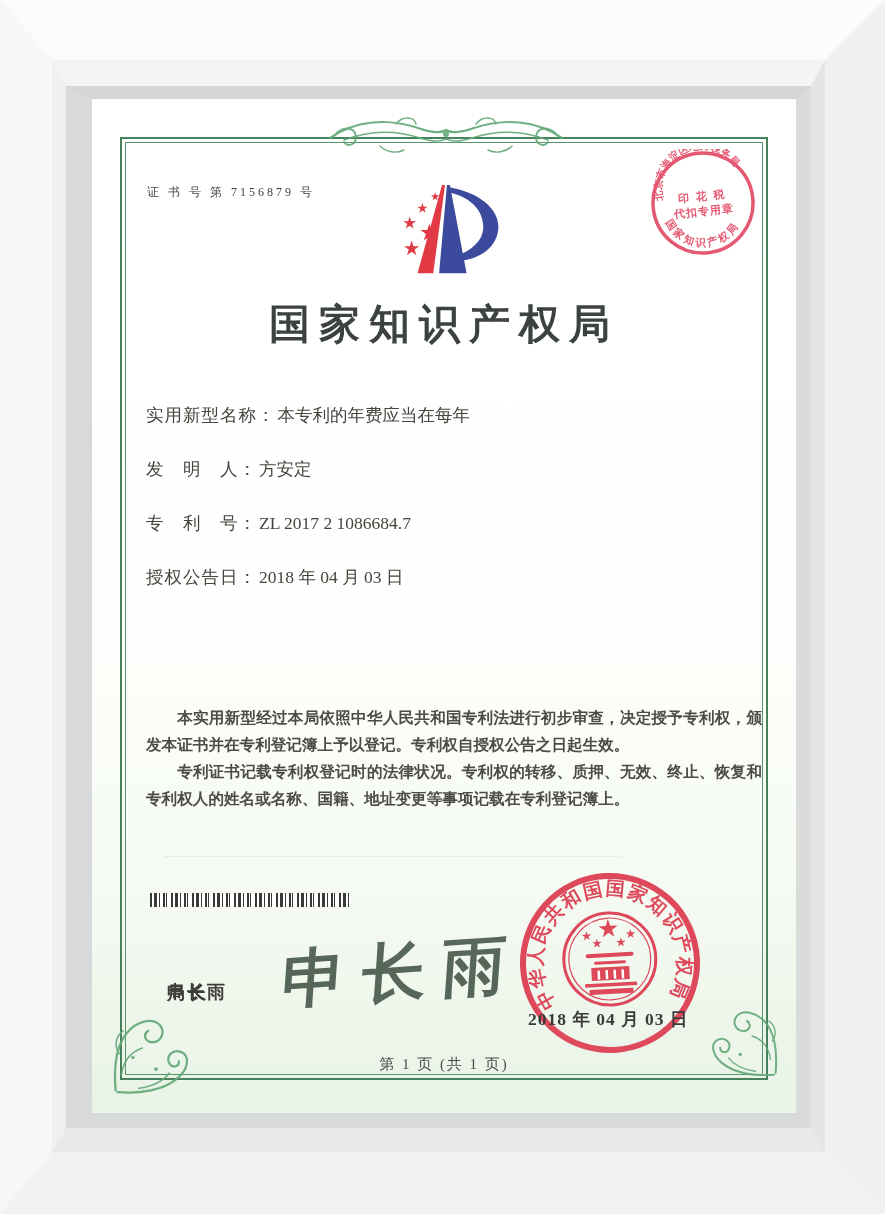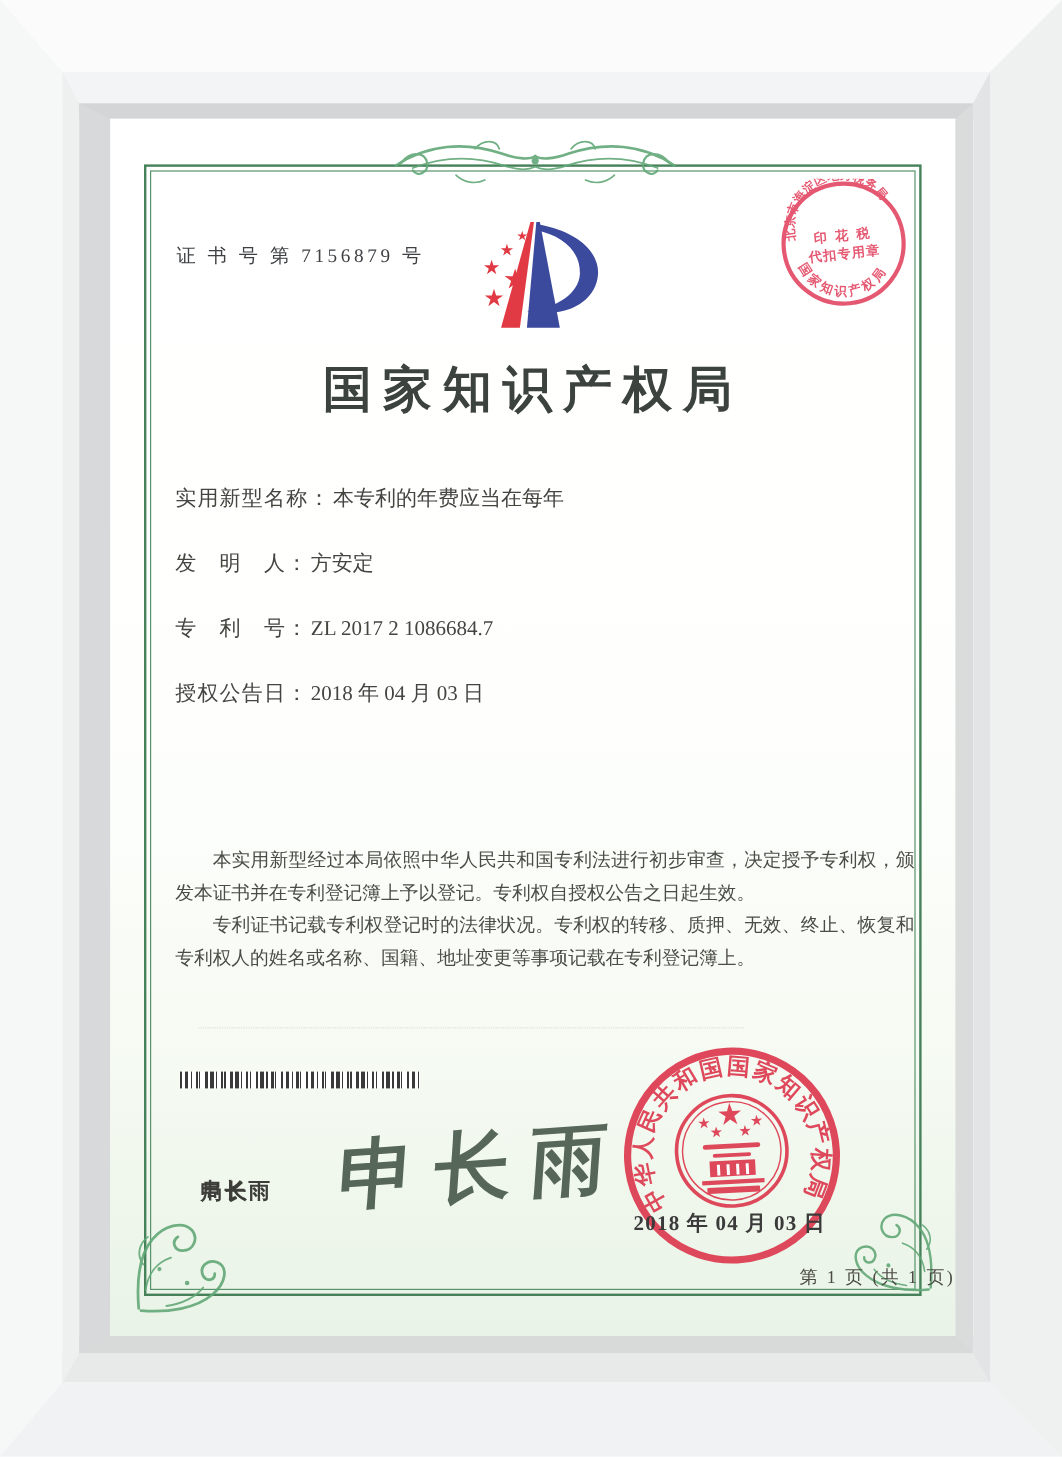--- a/index.html
+++ b/index.html
@@ -23,38 +23,38 @@
 
   .gborder{position:absolute;top:38px;left:28px;right:28px;bottom:33px;
     border:2.5px solid #47815a;}
   .gborder-inner{position:absolute;inset:3px;border:1px solid #58936b;}
 
   .orn{position:absolute;pointer-events:none;opacity:.9;}
   .orn-top{left:234px;top:12px;}
   .orn-bl{left:14px;top:900px;}
   .orn-br{left:608px;top:884px;}
 
-  .certno{position:absolute;left:55px;top:104px;font-size:16px;letter-spacing:3px;
+  .certno{position:absolute;left:55px;top:85px;font-size:12px;letter-spacing:3px;
     color:#3f4145;}
 
   .logo{position:absolute;left:50%;transform:translateX(-50%);top:84px;}
 
   .taxstamp{position:absolute;left:557px;top:50px;opacity:.95;}
 
   .title{position:absolute;left:0;right:0;top:198px;margin:0;text-align:center;
     font-size:41px;font-weight:700;letter-spacing:9px;color:#3c423d;}
 
   .fields{position:absolute;left:54px;top:304px;}
   .frow{height:18px;margin-bottom:36px;font-size:17.5px;color:#454540;white-space:nowrap;}
   .flabel{letter-spacing:1px;}
   .fvalue{margin-left:2px;}
 
   .paras{position:absolute;left:54px;right:34px;top:605px;font-size:15.6px;
     line-height:1.74;color:#4c4c46;text-align:justify;}
-  .paras p{margin:0;text-indent:2em;}
+  .paras p{margin:0;text-indent:2em;font-weight:bold;}
 
   .sep{position:absolute;left:73px;top:757px;width:455px;border-top:1px dotted #c9cdc9;opacity:.55;}
 
   .barcode{position:absolute;left:58px;top:794px;width:200px;height:14px;
     background:repeating-linear-gradient(90deg,
       #3a3a3a 0 2px,#fff 2px 4px,#3a3a3a 4px 7px,#fff 7px 9px,
       #3a3a3a 9px 10px,#fff 10px 13px,#3a3a3a 13px 15px,#fff 15px 16px,
       #3a3a3a 16px 17px,#fff 17px 21px);}
 
   .officer-title{position:absolute;left:75px;top:882px;font-size:18px;font-weight:600;
@@ -63,21 +63,21 @@
     letter-spacing:2px;color:#3d3d39;font-family:"Liberation Sans","DejaVu Sans",sans-serif;}
 
   .autograph{position:absolute;left:190px;top:830px;font-size:64px;font-weight:700;
     color:#3c4e41;letter-spacing:16px;transform:rotate(-4deg) skewX(-8deg);
     opacity:.85;white-space:nowrap;}
 
   .seal{position:absolute;left:426px;top:772px;}
   .sealdate{position:absolute;left:436px;top:908px;font-size:17.5px;font-weight:600;
     color:#3a3a3a;letter-spacing:1px;}
 
-  .pfooter{position:absolute;left:0;right:0;top:956px;text-align:right;
+  .pfooter{position:absolute;left:0;right:0;top:956px;text-align:center;
     font-size:15px;letter-spacing:2px;color:#4b4b45;}
 </style>
 </head>
 <body>
 
 <div class="frame">
  <div class="lip">
   <div class="mat">
    <div class="paper">
 

